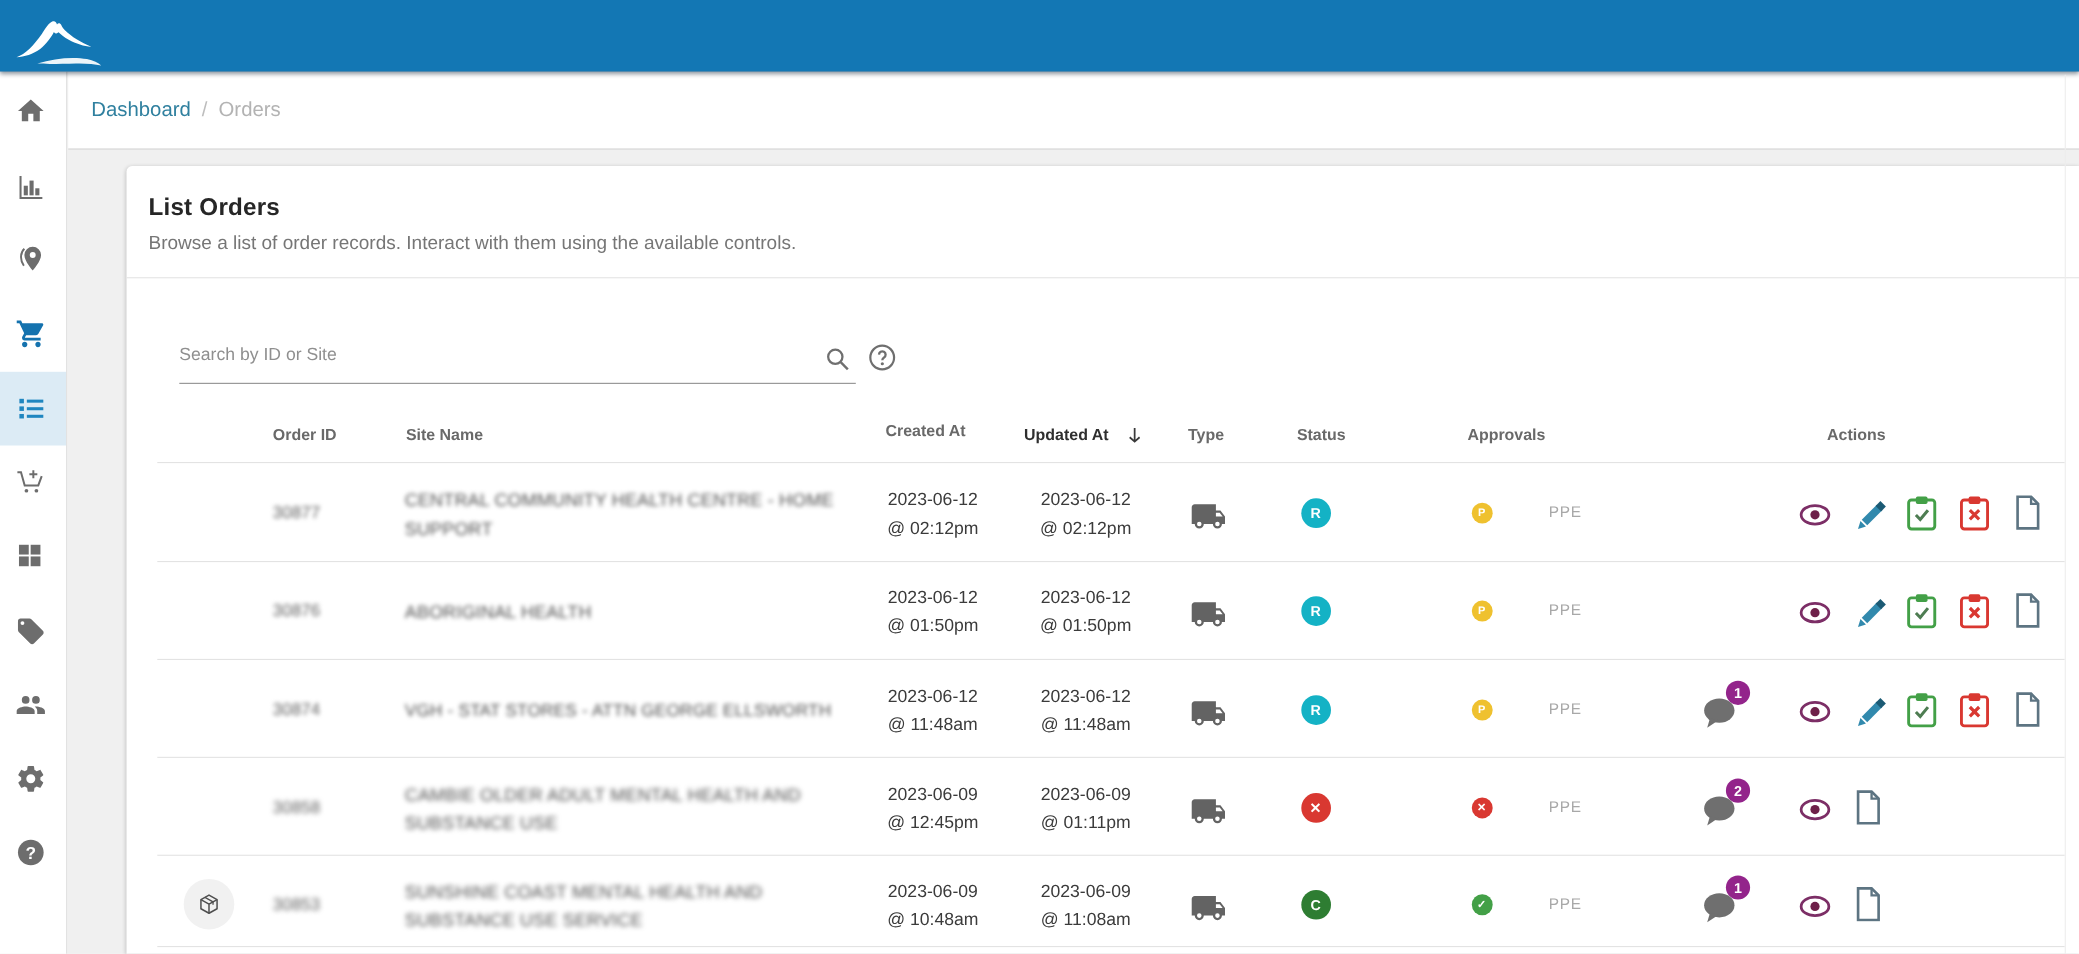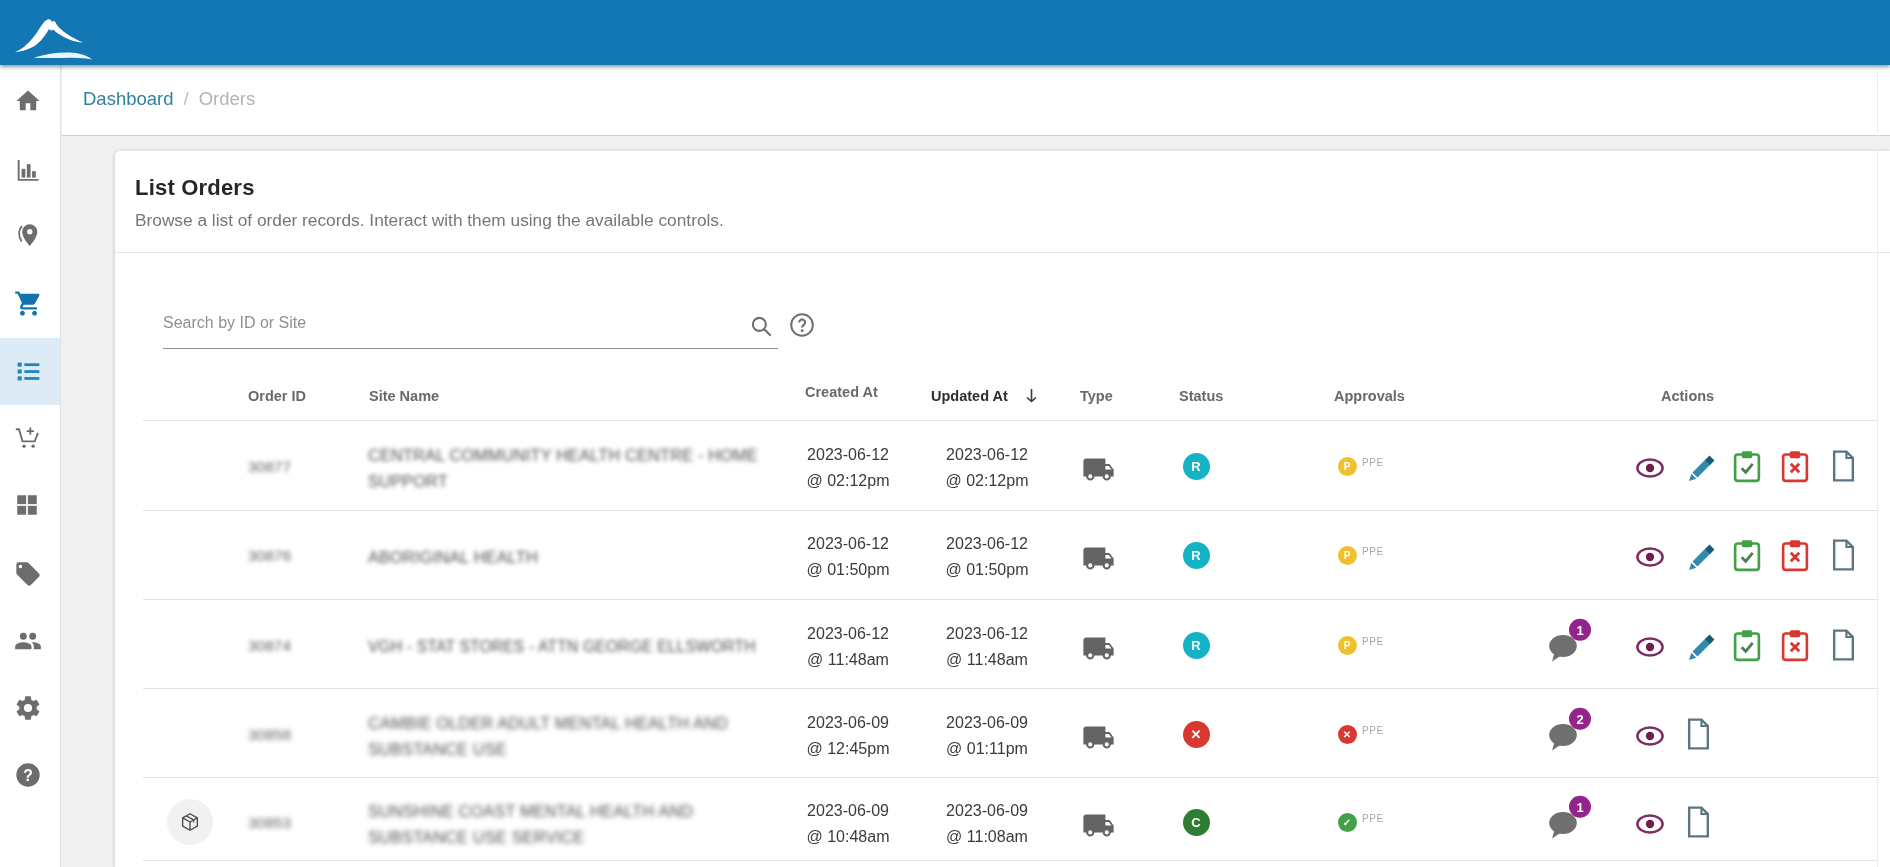--- a/index.html
+++ b/index.html
@@ -43,21 +43,21 @@
   .rowdiv { position:absolute; left:28px; right:13px; height:1px; background:#e3e3e3; }
   .oid { position:absolute; left:133px; width:100px; font-size:15.5px; color:#636363; filter:blur(1.8px); }
   .site { position:absolute; left:253px; width:430px; font-size:16.3px; color:#4f4f4f; filter:blur(1.8px);
     line-height:26px; letter-spacing:.2px;}
   .dt { position:absolute; width:130px; text-align:center; font-size:16px; color:#3b3b3b;
     line-height:26px; }
   .badge { position:absolute; border-radius:50%; color:#fff; text-align:center;
     font-weight:bold; }
   .st { width:27px; height:27px; line-height:27px; font-size:13px; margin:-13.5px 0 0 -13.5px;}
   .ap { width:19px; height:19px; line-height:19px; font-size:10px; margin:-9.5px 0 0 -9.5px;}
-  .ppe { position:absolute; font-size:10px; color:#a8a8a8; letter-spacing:.6px; margin-top:-9px;}
+  .ppe { position:absolute; font-size:14px; color:#a8a8a8; letter-spacing:.6px; margin-top:-9px;margin-left:46px;}
   .cicon { position:absolute; }
 </style>
 </head>
 <body>
 
 <div id="topbar">
   <svg width="90" height="58" viewBox="0 0 90 58" style="position:absolute;left:10px;top:6px">
     <path d="M5,46 C13,43.5 21,35 28,25 C31,20 34.5,14.8 37.5,13.6 C39.8,12.7 41.4,14.2 41.8,16.2 C42.8,14.6 44.8,14.7 45.7,16.8 C46.3,18.3 47.3,19.8 48.8,21.2 C55,27.3 63.5,32.6 73,36.4 C66.5,36.3 59,33.8 52.5,30.2 C48.6,28 45.4,25.6 43.2,23.4 C41.8,24.9 40,24.6 39,23 C36.8,27.4 32.5,33.6 26.5,38.6 C20.5,43.2 12,45.8 5,46 Z" fill="#fff"></path>
     <path d="M24,51.8 C39,46.8 57,45.4 69,47.7 C75,48.9 79.5,51 82,53.6 C76,52.2 68,51.5 59,51.7 C46,52 32,52.4 24,51.8 Z" fill="#fff" opacity=".92"></path>
   </svg>

